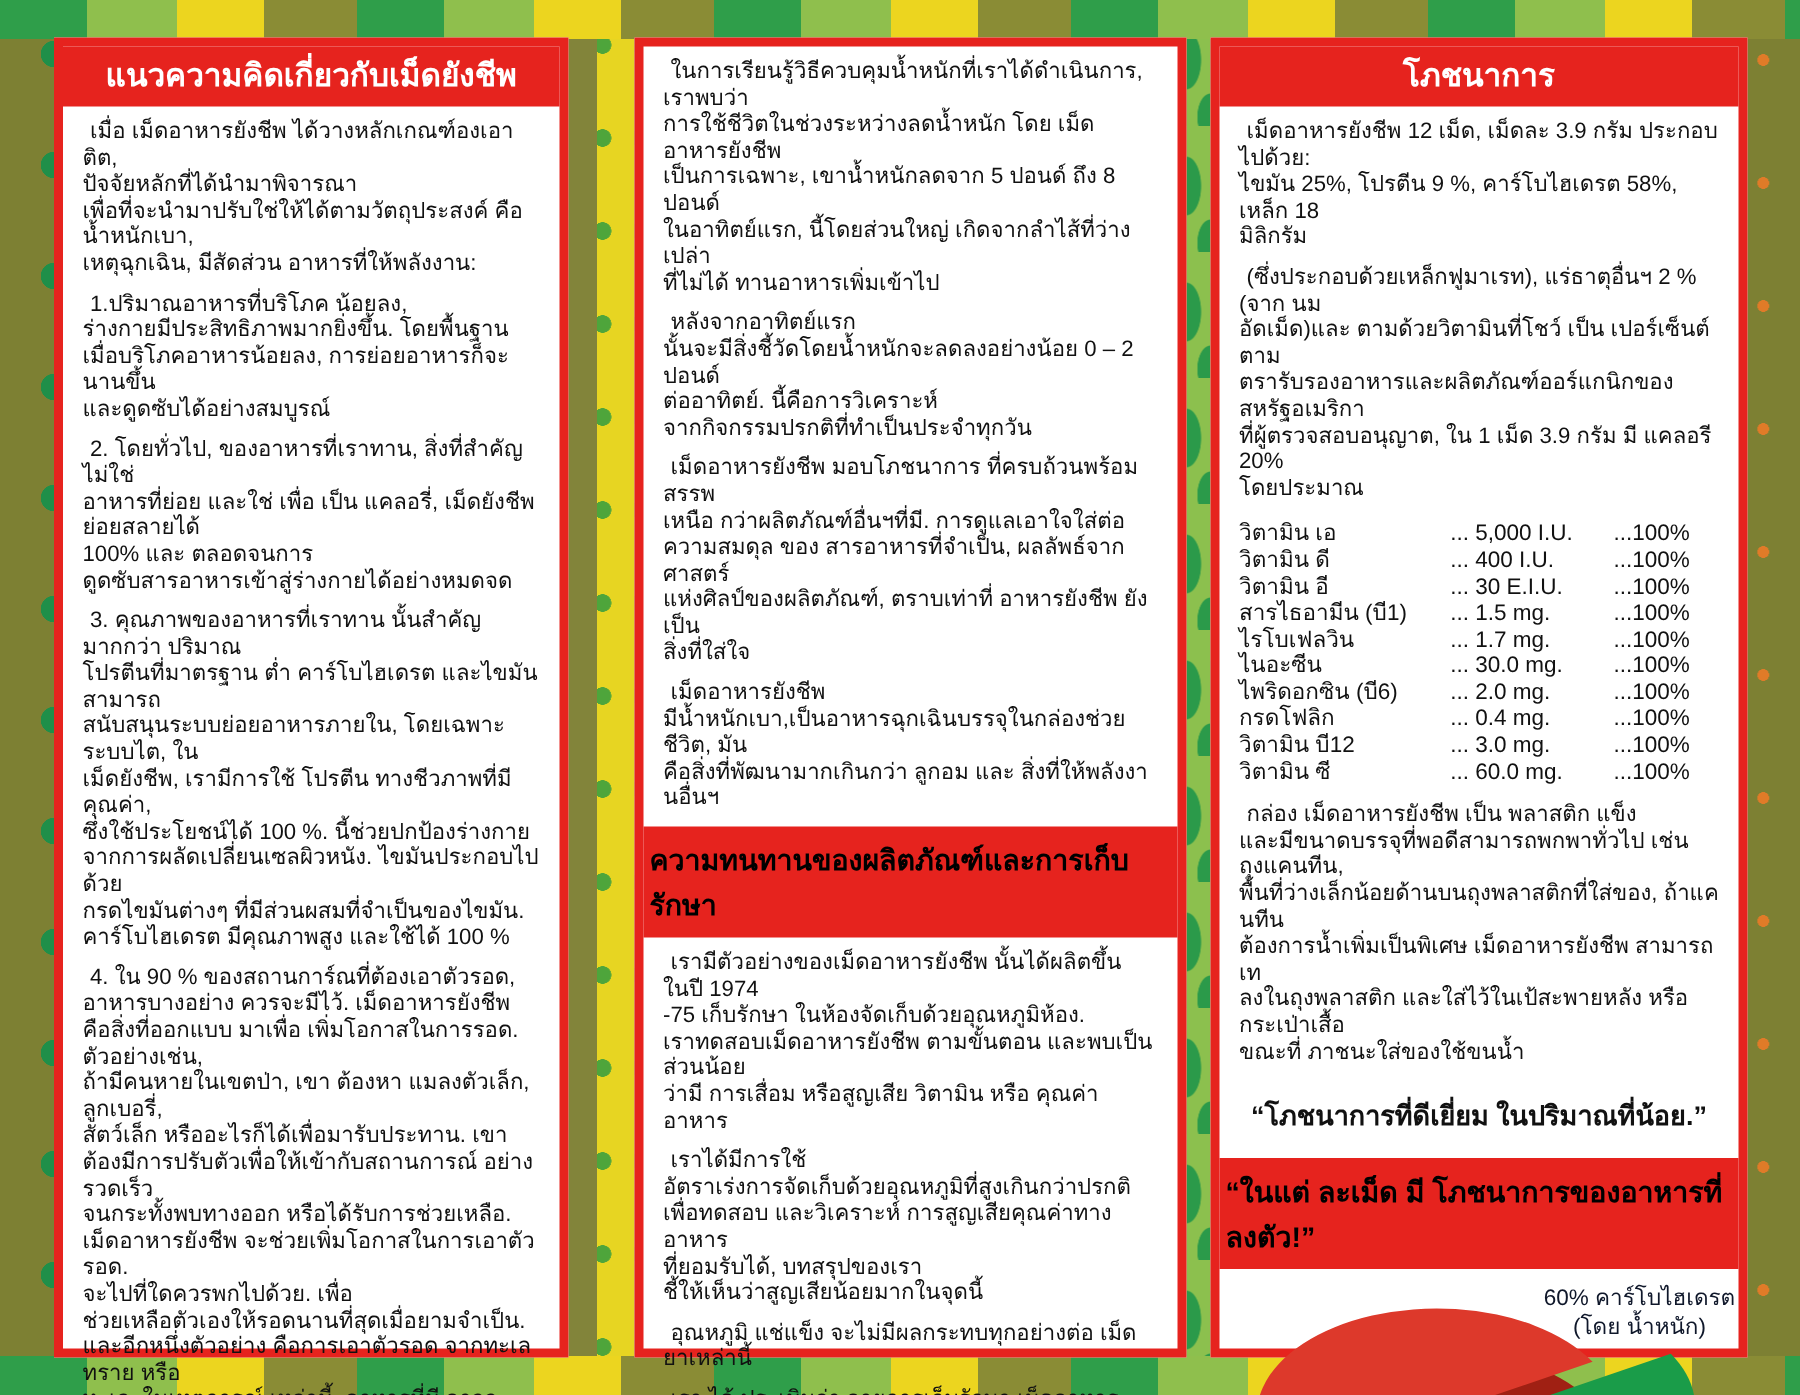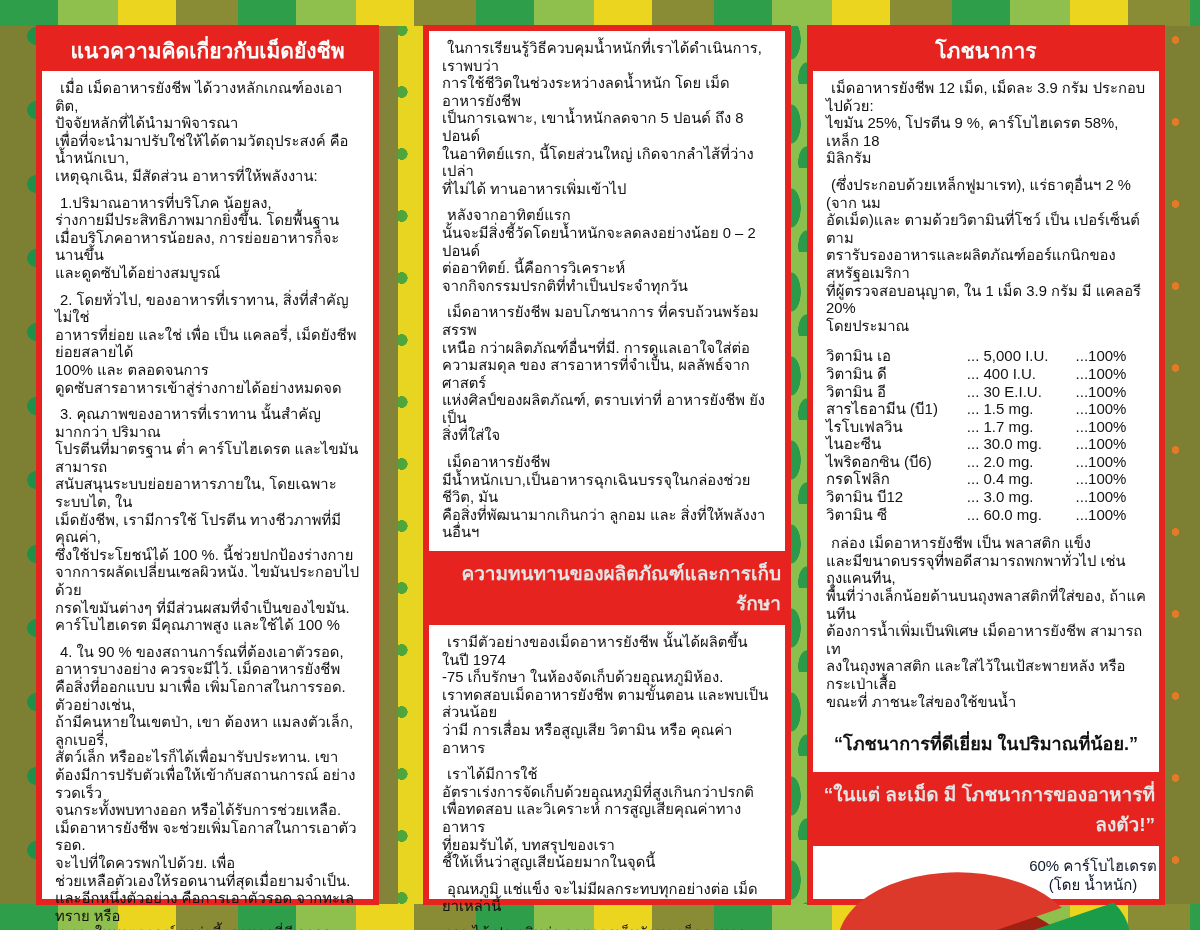--- a/index.html
+++ b/index.html
@@ -27,21 +27,21 @@
 
   
   .panel{position:absolute;top:25px;height:880px;background:#fff;border:6px solid #e6231e;
     box-sizing:border-box;z-index:2;display:flex;flex-direction:column;}
   .panel-left{left:36px;width:343px;}
   .panel-mid{left:423px;width:368px;}
   .panel-right{left:807px;width:358px;}
 
   .band{background:#e6231e;color:#fff;font-weight:bold;font-size:21px;text-align:center;
     line-height:40px;height:40px;flex:0 0 auto;}
-  .banner{background:#e6231e;color:#e5e5e5;font-weight:bold;font-size:19px;text-align:right;
+  .banner{background:#e6231e;color:#000000;font-weight:bold;font-size:19px;text-align:left;
     padding:7px 4px;flex:0 0 auto;}
   .pbody{padding:9px 13px 0 13px;flex:0 0 auto;}
   .para{white-space:pre-line;margin:0 0 9px 0;font-size:14.8px;line-height:17.6px;text-indent:5px;}
   .pbody-mid1{min-height:330px;}
   .pbody-right1{min-height:549px;}
 
   
   .vit-table{margin:12px 0 12px 0;}
   .vit-row{display:flex;font-size:15px;line-height:17.6px;}
   .vit-name{width:44%;}

